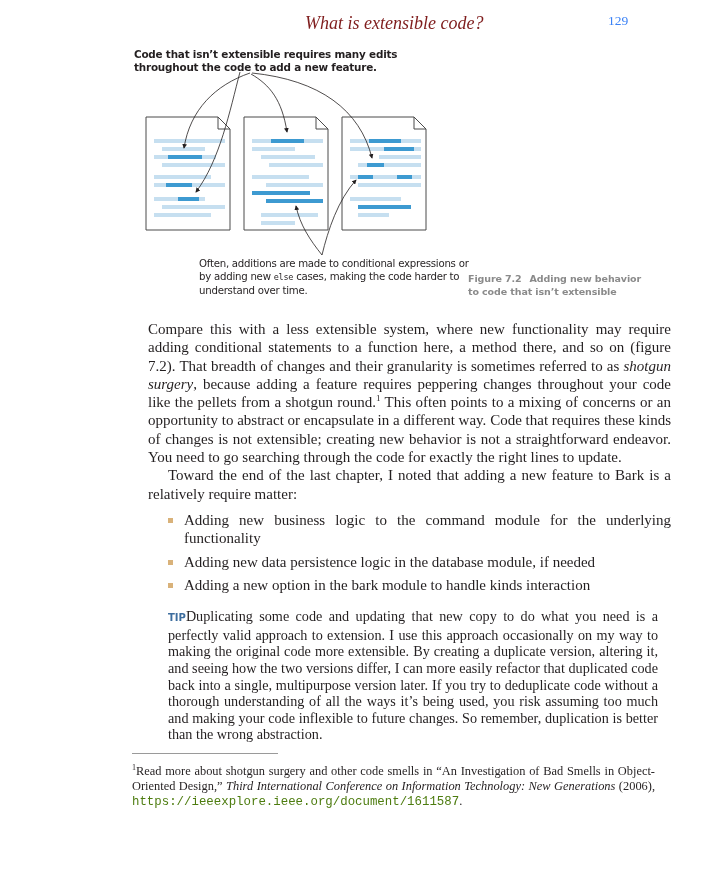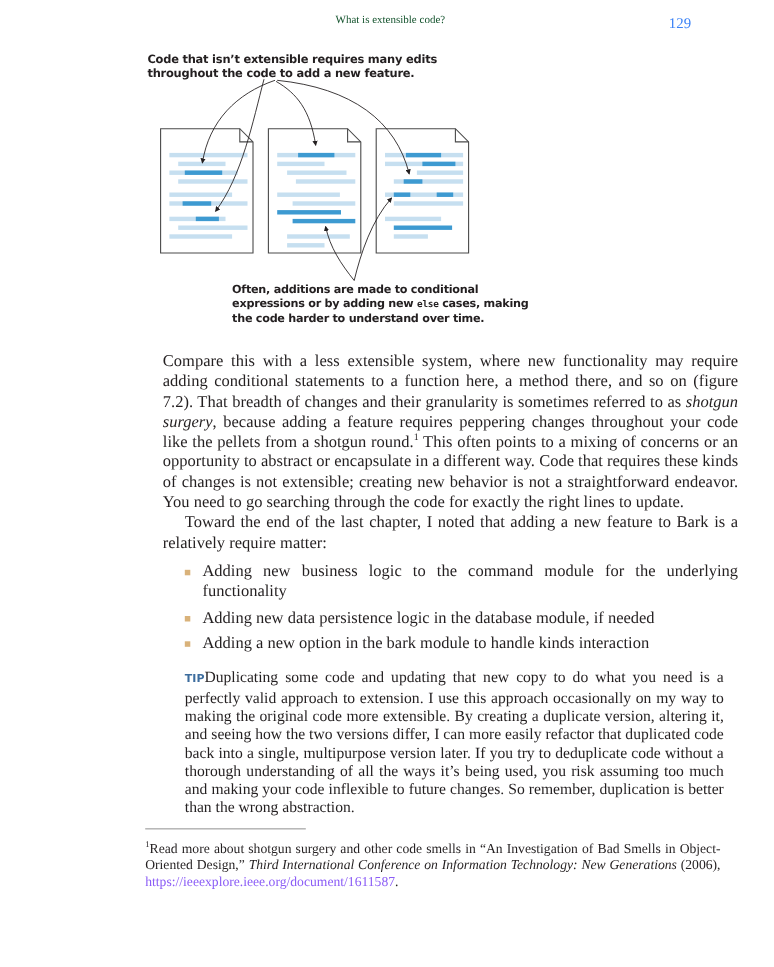--- a/index.html
+++ b/index.html
@@ -1,27 +1,27 @@
 <!DOCTYPE html>
 <html><head>
 <meta charset="utf-8">
 <style>
   html, body { margin:0; padding:0; background:#ffffff; }
   body { width:704px; height:879px; position:relative; overflow:hidden;
          font-family:"Liberation Serif","DejaVu Serif",serif; color:#231f20; }
   .running-head { position:absolute; top:13px; left:0; width:704px; height:20px; }
-  .rh-title { position:absolute; left:305px; top:0; font-size:10px; color:#14532d; }
+  .rh-title { position:absolute; left:305px; top:0; font-style:italic; font-size:18px; color:#7f1d1d; }
   .rh-page { position:absolute; left:608px; top:0; font-size:13.5px; color:#3b82f6; }
 
   .figure { position:absolute; left:0; top:0; width:688px; height:310px; }
   .fig-top-note { position:absolute; left:134px; top:48px; width:300px;
      font-family:"DejaVu Sans","Liberation Sans",sans-serif; font-weight:bold; font-size:10.4px;
      line-height:13px; color:#231f20; letter-spacing:-0.2px; }
-  .fig-bottom-note { position:absolute; left:211px; top:257px; width:270px;
-     font-family:"DejaVu Sans","Liberation Sans",sans-serif; font-weight:bold; font-size:10.2px;
+  .fig-bottom-note { position:absolute; left:199px; top:257px; width:270px;
+     font-family:"DejaVu Sans","Liberation Sans",sans-serif; font-weight:normal; font-size:10.2px;
      line-height:13.2px; color:#231f20; letter-spacing:-0.25px; }
   .fig-bottom-note code { font-family:"DejaVu Sans Mono","Liberation Mono",monospace; font-size:8.5px; }
   .fig-caption { position:absolute; left:468px; top:272px; width:180px;
      font-family:"DejaVu Sans","Liberation Sans",sans-serif; font-size:9.5px; line-height:13.2px;
      color:#8a8a8a; font-weight:bold; letter-spacing:-0.1px; }
   .fig-caption .num { margin-right:8px; }
   svg.diagram { position:absolute; left:0; top:0; }
 
   .body-text { position:absolute; left:148px; top:320px; width:523px;
      font-size:15px; line-height:18.3px; text-align:justify; }
@@ -31,21 +31,21 @@
   ul.bullets { list-style:none; margin:8px 0 0 0; padding:0 0 0 36px; }
   ul.bullets li { position:relative; margin-bottom:5px; line-height:18.3px; }
   ul.bullets li::before { content:""; position:absolute; left:-16px; top:7px; width:5px; height:5px; background:#d9b27a; }
   .tip { margin:14px 0 0 20px; width:490px; font-size:14.2px; line-height:16.6px; text-align:justify; }
   .tip-label { font-family:"DejaVu Sans","Liberation Sans",sans-serif; font-weight:bold; font-size:10px;
      color:#3d6d9e; margin-right:0; }
 
   .fn-rule { position:absolute; left:132px; top:753px; width:146px; height:1px; background:#9a9a9a; }
   .footnote { position:absolute; left:132px; top:764px; width:523px; font-size:12.4px; line-height:14.8px; text-align:justify; }
   .footnote .mark { font-size:8px; vertical-align:5px; line-height:0; }
-  .footnote a { color:#8b5cf6; text-decoration:none; }
+  .footnote a { color:#4d7c0f; text-decoration:none;font-family:Liberation Mono, monospace; }
 </style>
 </head>
 <body>
 
 <div class="running-head">
   <span class="rh-title">What is extensible code?</span>
   <span class="rh-page">129</span>
 </div>
 
 <div class="figure">
@@ -118,20 +118,21 @@
     </g>
 
     <g fill="none" stroke="#231f20" stroke-width="0.8">
       <path d="M322,255 C310,240 300,225 296,206" marker-end="url(#ah)"></path>
       <path d="M322,255 C328,230 338,200 356,180" marker-end="url(#ah)"></path>
     </g>
   </svg>
 
   <div class="fig-bottom-note"><span>Often, additions are made to conditional expressions or by adding new </span><code>else</code><span> cases, making the code harder to understand over time.</span></div>
 
+  <div class="fig-caption"><span class="num">Figure 7.2</span><span>Adding new behavior to code that isn’t extensible</span></div>
 </div>
 
 <div class="body-text">
   <p><span>Compare this with a less extensible system, where new functionality may require adding conditional statements to a function here, a method there, and so on (figure 7.2). That breadth of changes and their granularity is sometimes referred to as </span><em>shotgun surgery</em><span>, because adding a feature requires peppering changes throughout your code like the pellets from a shotgun round.</span><sup>1</sup><span> This often points to a mixing of concerns or an opportunity to abstract or encapsulate in a different way. Code that requires these kinds of changes is not extensible; creating new behavior is not a straightforward endeavor. You need to go searching through the code for exactly the right lines to update.</span></p>
   <p class="indent">Toward the end of the last chapter, I noted that adding a new feature to Bark is a relatively require matter:</p>
   <ul class="bullets">
     <li>Adding new business logic to the command module for the underlying functionality</li>
     <li>Adding new data persistence logic in the database module, if needed</li>
     <li>Adding a new option in the bark module to handle kinds interaction</li>
   </ul>

